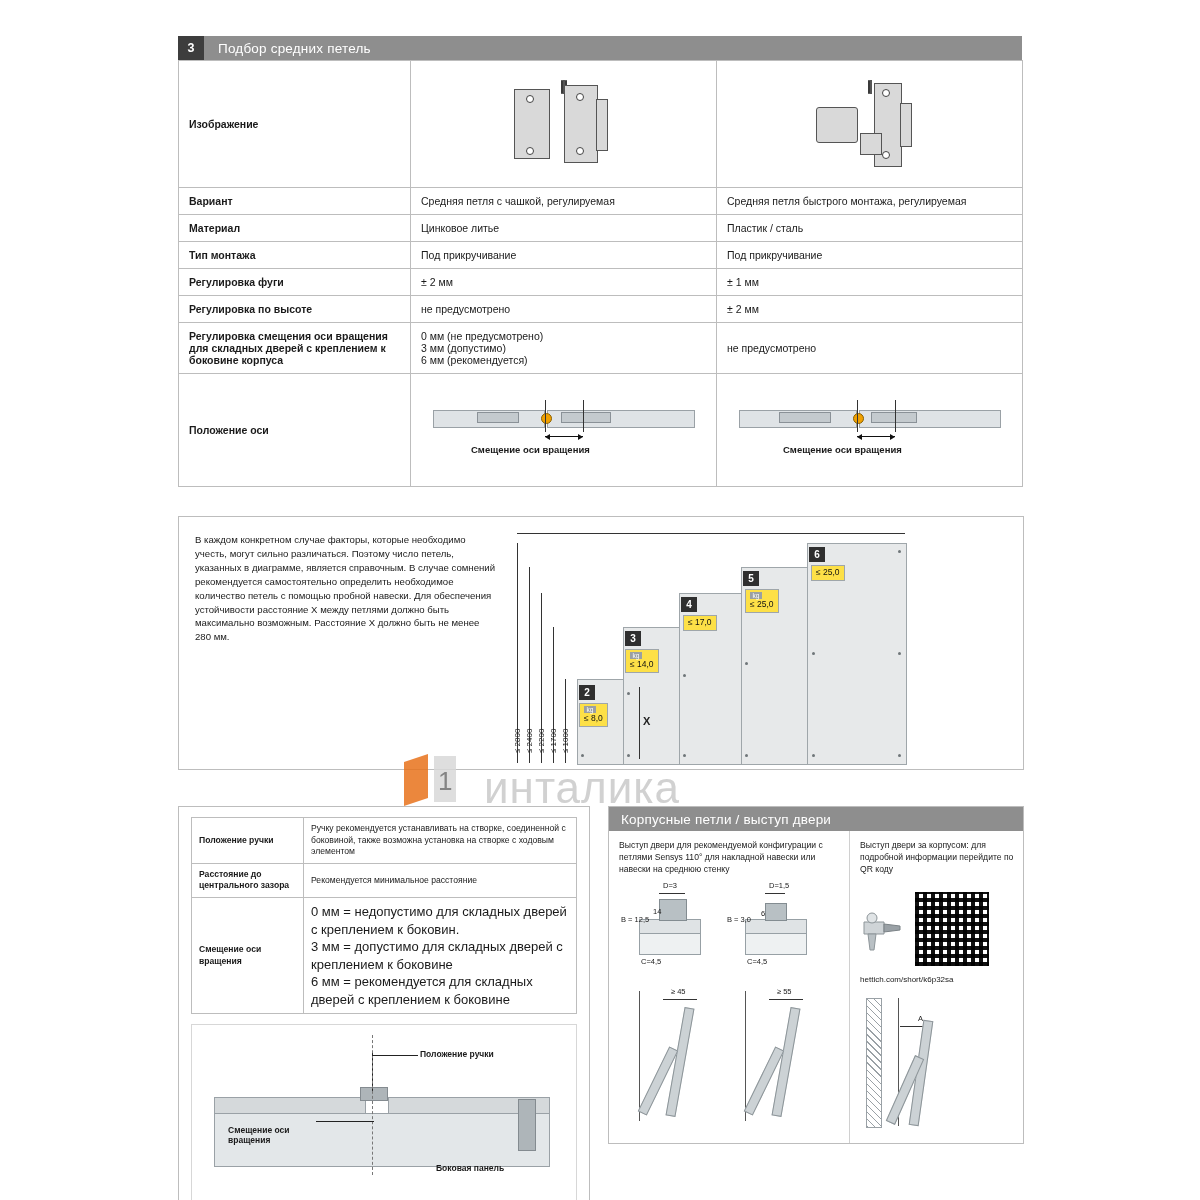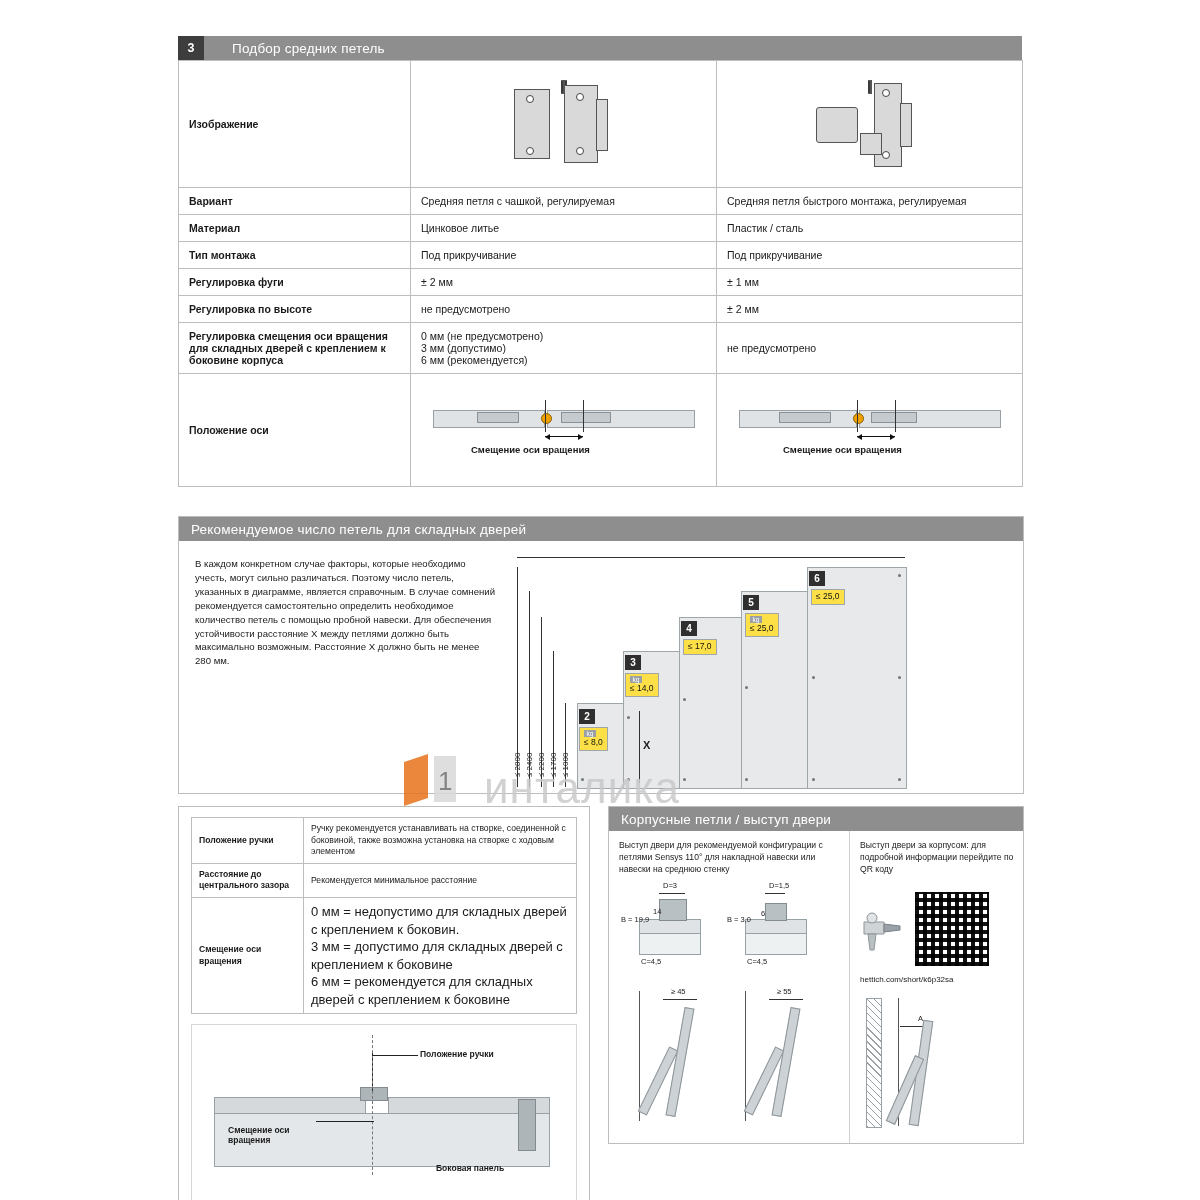--- a/index.html
+++ b/index.html
@@ -8,21 +8,21 @@
 
   
   .sec-header{
     background:#8e8e8e;color:#ffffff;font-size:13.5px;font-weight:400;
     display:flex;align-items:center;height:24px;letter-spacing:.2px;
   }
   .sec-num{
     background:#3d3d3d;color:#fff;width:26px;height:24px;display:flex;
     align-items:center;justify-content:center;font-size:12.5px;font-weight:700;
   }
-  .sec-title{padding-left:28px;}
+  .sec-title{padding-left:14px;}
   .tbl{border-collapse:collapse;width:100%;table-layout:fixed;}
   .tbl td{border:1px solid #bdbdbd;vertical-align:middle;font-size:10.5px;padding:6px 10px;color:#1a1a1a;}
   .lbl{font-weight:700;width:232px;}
 
   
   #sec3{position:absolute;left:178px;top:36px;width:844px;}
   #sec3 .tbl td{padding:7px 10px;}
   .imgcell{height:112px;text-align:center;}
   .poscell{height:98px;}
 
@@ -208,23 +208,20 @@
               <span class="arrow" style="left:130px;top:48px;width:38px;"></span>
               <span class="axiscap" style="left:56px;top:56px;">Смещение оси вращения</span>
             </div>
           </td>
         </tr>
       </tbody>
     </table>
   </div>
 
   <div id="secCount">
-    <div class="sec-header">
-      <div class="sec-title" style="padding-left:12px;font-size:13.5px;">Рекомендуемое число петель для складных дверей</div>
-    </div>
     <div class="body">
       <div class="countText">
         <p>В каждом конкретном случае факторы, которые необходимо учесть, могут сильно различаться. Поэтому число петель, указанных в диаграмме, является справочным. В случае сомнений рекомендуется самостоятельно определить необходимое количество петель с помощью пробной навески. Для обеспечения устойчивости расстояние X между петлями должно быть максимально возможным. Расстояние X должно быть не менее 280 мм.</p>
       </div>
 
       <div class="diagram">
 
         <div class="door" style="left:68px;top:162px;width:46px;height:84px;">
           <span class="dot" style="left:3px;top:6px;"></span>
             <span class="dot" style="left:3px;top:74px;"></span>
@@ -358,21 +355,21 @@
       <div class="colA">
         <div class="ctext">Выступ двери для рекомендуемой конфигурации с петлями Sensys 110° для накладной навески или навески на среднюю стенку</div>
 
         <div class="dimwrap">
 
           <span class="txt" style="left:44px;top:6px;">D=3</span>
           <span class="ll" style="left:40px;top:18px;width:26px;height:1px;"></span>
           <span class="blk" style="left:20px;top:44px;width:60px;height:14px;"></span>
           <span class="blkd" style="left:40px;top:24px;width:26px;height:20px;"></span>
           <span class="blk" style="left:20px;top:58px;width:60px;height:20px;background:#eef1f2;"></span>
-          <span class="txt" style="left:2px;top:40px;white-space:pre-line;">B = 19,9</span>
+          <span class="txt" style="left:2px;top:40px;white-space:pre-line;">B = 12,5</span>
           <span class="txt" style="left:34px;top:32px;">14</span>
           <span class="txt" style="left:22px;top:82px;">C=4,5</span>
 
           <span class="txt" style="left:150px;top:6px;">D=1,5</span>
           <span class="ll" style="left:146px;top:18px;width:20px;height:1px;"></span>
           <span class="blk" style="left:126px;top:44px;width:60px;height:14px;"></span>
           <span class="blkd" style="left:146px;top:28px;width:20px;height:16px;"></span>
           <span class="blk" style="left:126px;top:58px;width:60px;height:20px;background:#eef1f2;"></span>
           <span class="txt" style="left:108px;top:40px;white-space:pre-line;">B = 3,0</span>
           <span class="txt" style="left:142px;top:34px;">6</span>

